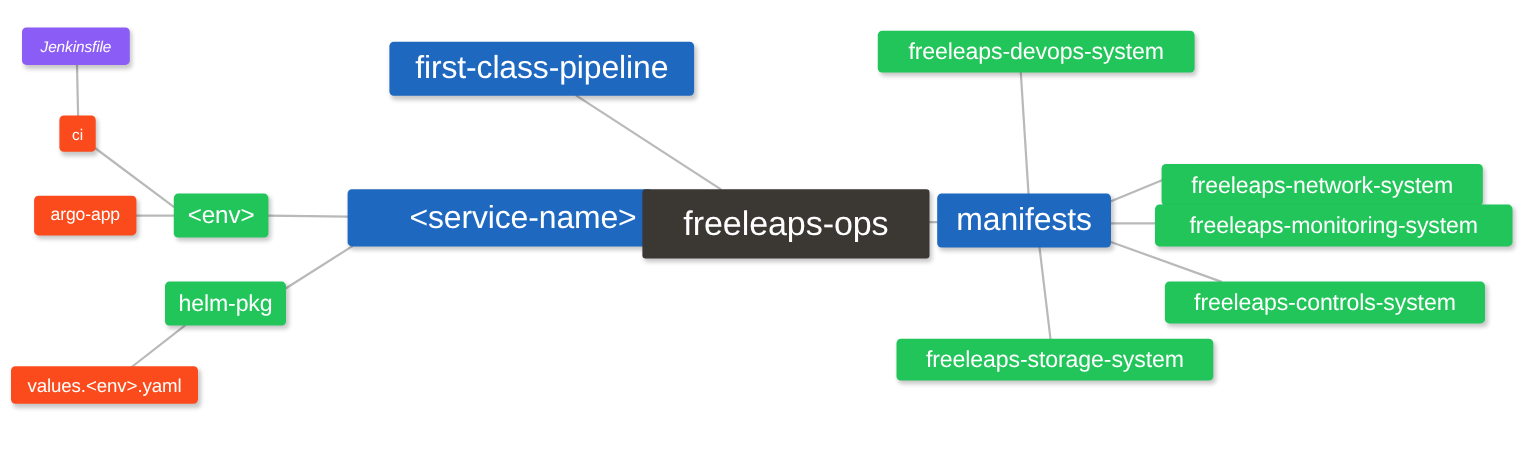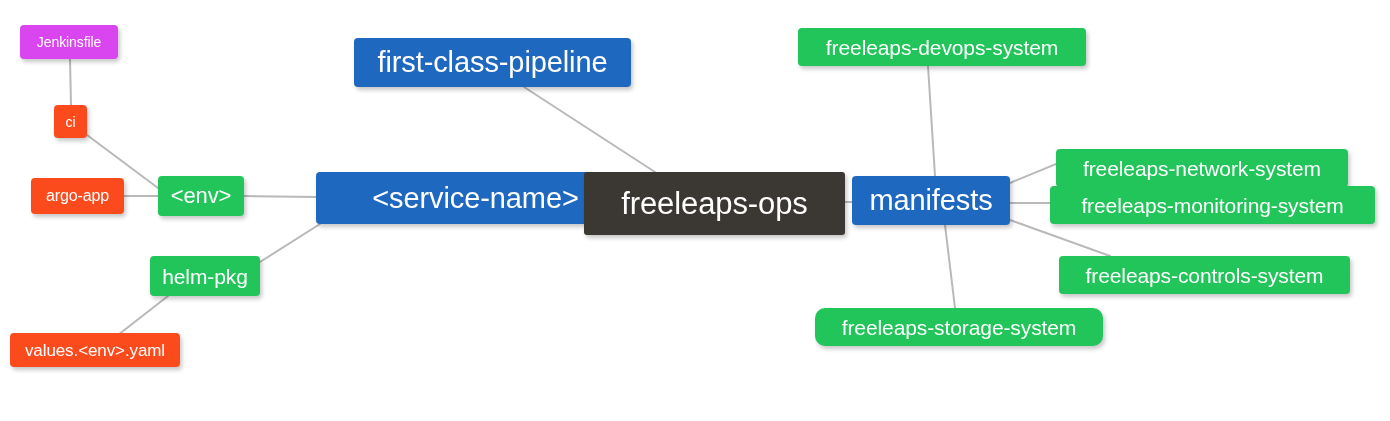--- a/index.html
+++ b/index.html
@@ -35,21 +35,21 @@
     line-height:1;
     letter-spacing:-0.1px;
     user-select:none;
   }
   .node.root{
     background:#3b3733;
     border-radius:3px;
   }
   .node.blue{ background:#1f68c0; }
   .node.green{ background:#22c55a;text-align:right; }
-  .node.orange{ background:#d946ef; }
+  .node.orange{ background:#8b5cf6;font-style:italic; }
   .node.red{ background:#fb4b1d; }
 </style>
 </head>
 <body>
 
 <div id="canvas">
 
   <svg id="edge-layer" viewBox="0 0 1390 421" xmlns="http://www.w3.org/2000/svg">
       <line x1="70" y1="59" x2="71" y2="105" stroke="#b9b9b9" stroke-width="2" stroke-linecap="round"></line>
       <line x1="87" y1="135" x2="158" y2="188" stroke="#b9b9b9" stroke-width="2" stroke-linecap="round"></line>
@@ -75,16 +75,16 @@
       <div class="node green" style="left: 150px; top: 256px; width: 110px; height: 40px; font-size: 21px;">helm-pkg</div>
       <div class="node red" style="left: 10px; top: 333px; width: 170px; height: 34px; font-size: 17px;">values.&lt;env&gt;.yaml</div>
       <div class="node blue" style="left: 315px; top: 38px; width: 277px; height: 49px; font-size: 29px; margin-left: 39px;">first-class-pipeline</div>
       <div class="node blue" style="left: 316px; top: 172px; width: 277px; height: 52px; font-size: 29px; padding-left: 42px;">&lt;service-name&gt;</div>
       <div class="node root" style="left: 584px; top: 172px; width: 261px; height: 63px; font-size: 31px;">freeleaps-ops</div>
       <div class="node blue" style="left: 852px; top: 176px; width: 158px; height: 49px; font-size: 29px;">manifests</div>
       <div class="node green" style="left: 798px; top: 28px; width: 288px; height: 38px; font-size: 21px;">freeleaps-devops-system</div>
       <div class="node green" style="left: 1056px; top: 112px; width: 292px; height: 38px; font-size: 21px; margin-top: 37px;">freeleaps-network-system</div>
       <div class="node green" style="left: 1050px; top: 186px; width: 325px; height: 38px; font-size: 21px;">freeleaps-monitoring-system</div>
       <div class="node green" style="left: 1059px; top: 256px; width: 291px; height: 38px; font-size: 21px;">freeleaps-controls-system</div>
-      <div class="node green" style="left: 815px; top: 308px; width: 288px; height: 38px; font-size: 21px; border-radius: 10px;">freeleaps-storage-system</div>
+      <div class="node green" style="left: 815px; top: 308px; width: 288px; height: 38px; font-size: 21px;">freeleaps-storage-system</div>
     </div>
 
 </div>
 
 </body></html>

